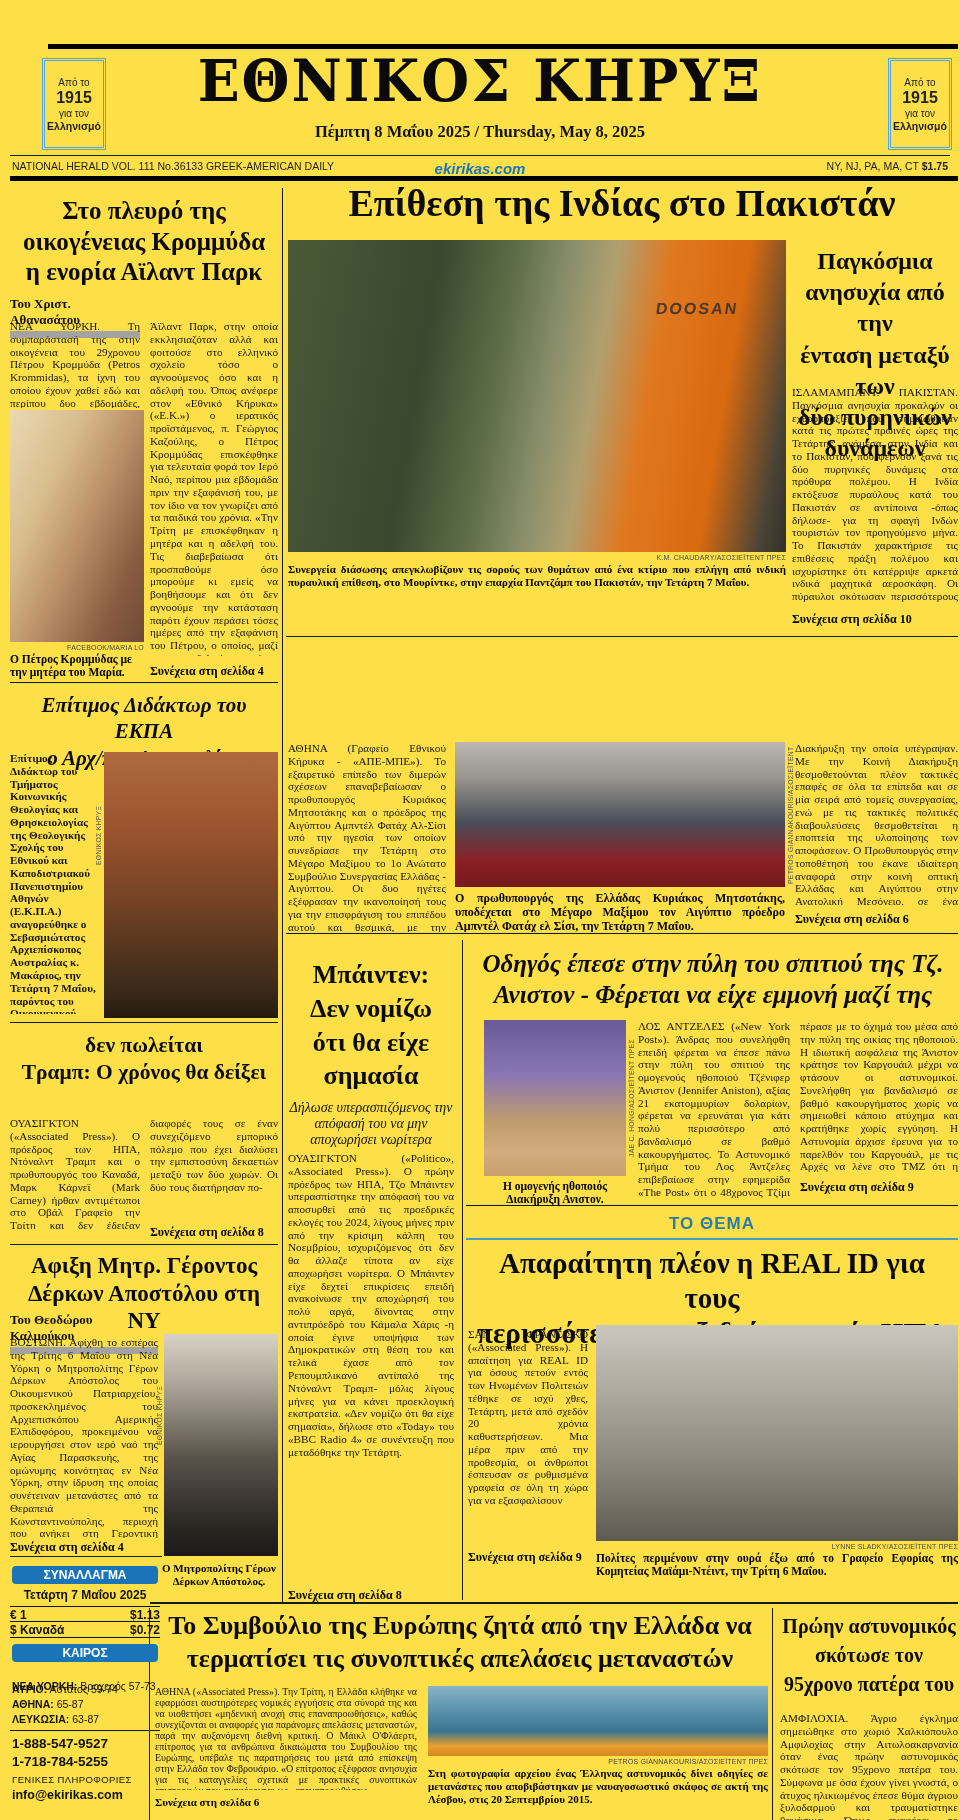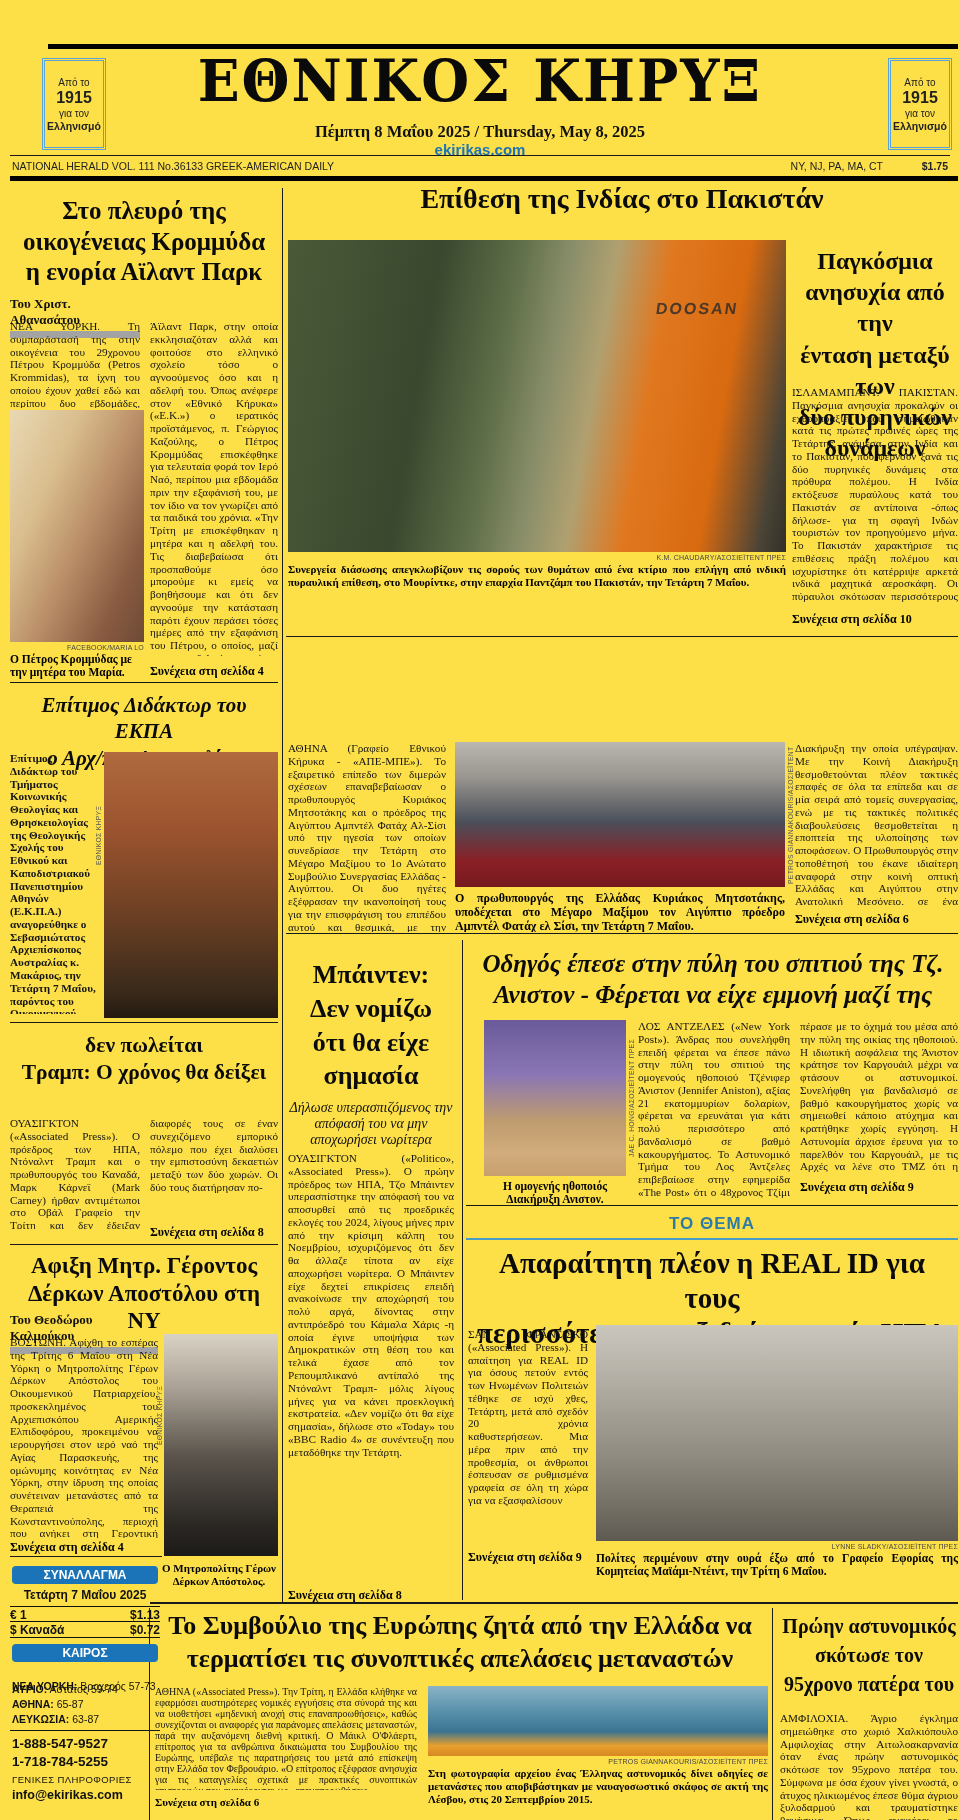--- a/index.html
+++ b/index.html
@@ -42,24 +42,24 @@
 
   <div class="erabox" style="left:888px;top:58px;">
     <span style="font-size:10px;">Από το</span>
     <span style="font-size:16px;font-weight:bold;">1915</span>
     <span style="font-size:10px;">για τον</span>
     <span style="font-size:10.5px;font-weight:bold;">Ελληνισμό</span>
   </div>
 
   <div class="hr" style="left:10px;top:155px;width:940px;"></div>
   <div class="abs sans" style="left:12px;top:160px;font-size:10.5px;color:#222;">NATIONAL HERALD VOL. 111 No.36133  GREEK-AMERICAN DAILY</div>
-  <div class="abs sans" style="left:380px;top:141px;width:200px;text-align:center;font-weight:bold;font-size:15px;color:#1b74b8;">ekirikas.com</div>
+  <div class="abs sans" style="left:380px;top:160px;width:200px;text-align:center;font-weight:bold;font-size:15px;color:#1b74b8;font-style:italic;">ekirikas.com</div>
   <div class="abs sans" style="left:748px;top:160px;width:200px;text-align:right;font-size:10.5px;color:#222;">
     <span>NY, NJ, PA, MA, CT</span>
-    <span style="font-weight:bold;margin-left:36px;">$1.75</span>
+    <span style="font-weight:bold;">$1.75</span>
   </div>
   <div class="abs" style="left:10px;top:176px;width:948px;height:5px;background:#000;"></div>
 
   <div class="vr" style="left:282px;top:188px;height:1414px;"></div>
   <div class="vr" style="left:462px;top:940px;height:660px;"></div>
   <div class="hr" style="left:10px;top:682px;width:268px;"></div>
   <div class="hr" style="left:10px;top:1022px;width:268px;"></div>
   <div class="hr" style="left:10px;top:1244px;width:268px;"></div>
   <div class="hr" style="left:10px;top:1556px;width:152px;"></div>
   <div class="hr" style="left:286px;top:636px;width:672px;"></div>
@@ -131,21 +131,21 @@
   </div>
   <div class="wline" style="left:12px;top:1713px;width:148px;">
     <b>ΛΕΥΚΩΣΙΑ:</b> <span>63-87</span>
   </div>
   <div class="hr" style="left:10px;top:1730px;width:150px;"></div>
   <div class="abs sans" style="left:12px;top:1736px;font-weight:bold;font-size:13.5px;">1-888-547-9527</div>
   <div class="abs sans" style="left:12px;top:1754px;font-weight:bold;font-size:13.5px;">1-718-784-5255</div>
   <div class="abs sans" style="left:12px;top:1774px;font-size:9.5px;letter-spacing:.4px;">ΓΕΝΙΚΕΣ ΠΛΗΡΟΦΟΡΙΕΣ</div>
   <div class="abs sans" style="left:12px;top:1788px;font-weight:bold;font-size:12.5px;">info@ekirikas.com</div>
 
-  <div class="abs hl" style="left:288px;top:184px;width:668px;font-size:28px;line-height:1.05;">Επίθεση της Ινδίας στο Πακιστάν</div>
+  <div class="abs hl" style="left:288px;top:184px;width:668px;font-size:38px;line-height:1.05;">Επίθεση της Ινδίας στο Πακιστάν</div>
   <div class="photo" style="left:288px;top:240px;width:498px;height:312px;background:linear-gradient(100deg,#4a5a38 0%,#39482e 28%,#5e6e48 42%,#8a8f6a 52%,#b0a070 60%,#e07820 70%,#d86a10 84%,#4a4436 95%,#343028 100%);">
     <span style="position:absolute;right:48px;top:60px;font-family:'Liberation Sans',sans-serif;font-weight:bold;font-size:16px;color:#2a2a2a;letter-spacing:2px;transform:skewX(-8deg);opacity:.8;">DOOSAN</span>
   </div>
   <div class="abs credit" style="left:288px;top:554px;width:498px;">Κ.Μ. CHAUDARY/ΑΣΟΣΙΕΪΤΕΝΤ ΠΡΕΣ</div>
   <div class="abs caption" style="left:288px;top:563px;width:498px;height:30px;font-size:11px;text-align:justify;">Συνεργεία διάσωσης απεγκλωβίζουν τις σορούς των θυμάτων από ένα κτίριο που επλήγη από ινδική πυραυλική επίθεση, στο Μουρίντκε, στην επαρχία Παντζάμπ του Πακιστάν, την Τετάρτη 7 Μαΐου.</div>
   <div class="abs hl" style="left:792px;top:246px;width:166px;font-size:24px;line-height:1.3;">
     <div>Παγκόσμια</div>
     <div>ανησυχία από την</div>
     <div>ένταση μεταξύ των</div>
     <div>δύο πυρηνικών</div>

